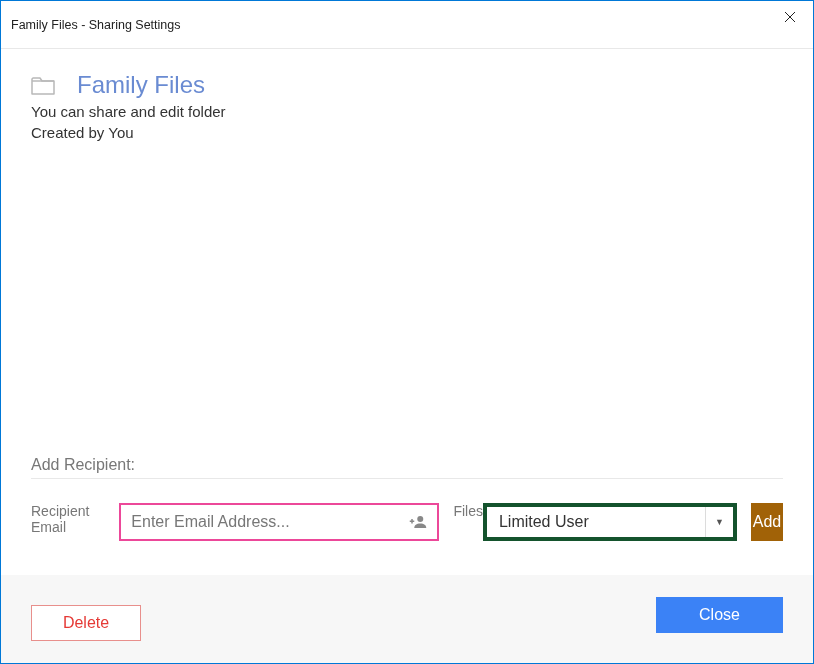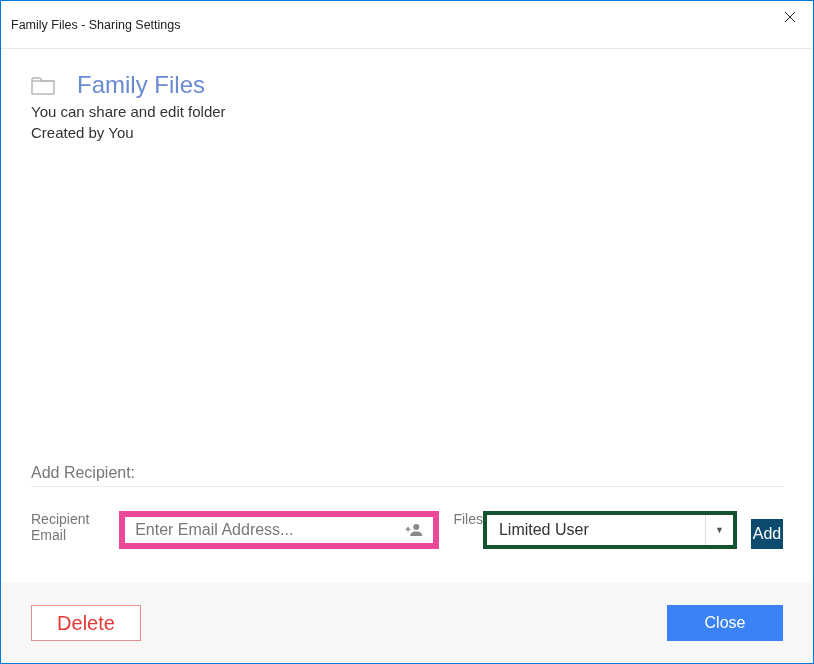--- a/index.html
+++ b/index.html
@@ -90,21 +90,21 @@
       flex-direction: row;
     }
     .field-label {
       font-size: 14px;
       color: #777;
       margin-bottom: 6px;
     }
     .email-input-wrap {
       width: 350px;
       height: 38px;
-      border: 6px solid #ec4899;
+      border: 2px solid #ec4899;
       display: flex;
       align-items: center;
       padding: 0 10px;
       gap: 8px;
       background: #fff;
     }
     .email-input-wrap input {
       flex: 1;
       border: none;
       outline: none;
@@ -141,44 +141,45 @@
       width: 28px;
       border-left: 1px solid #dcdcdc;
       display: flex;
       align-items: center;
       justify-content: center;
       color: #555;
       font-size: 9px;
     }
     .add-btn {
       width: 110px;
-      height: 30px;
-      background: #0c4a6e;
+      height: 38px;
+      background: #a16207;
       color: #fff;
       border: none;
       font-size: 16px;
       cursor: pointer;
     }
     .footer {
       background: #f7f7f7;
       padding: 22px 30px;
       display: flex;
       justify-content: space-between;
     }
     .delete-btn {
       width: 110px;
       height: 36px;
       background: #fff;
       color: #e53935;
       border: 1px solid #e88f8c;
-      font-size: 20px;
-      cursor: pointer;
+      font-size: 16px;
+      cursor: pointer;
+      margin-top: 8px;
     }
     .close-btn {
-      width: 116px;
+      width: 127px;
       height: 36px;
       background: #3b82f6;
       color: #fff;
       border: none;
       font-size: 16px;
       cursor: pointer;
     }
   </style>
 </head>
 <body>

